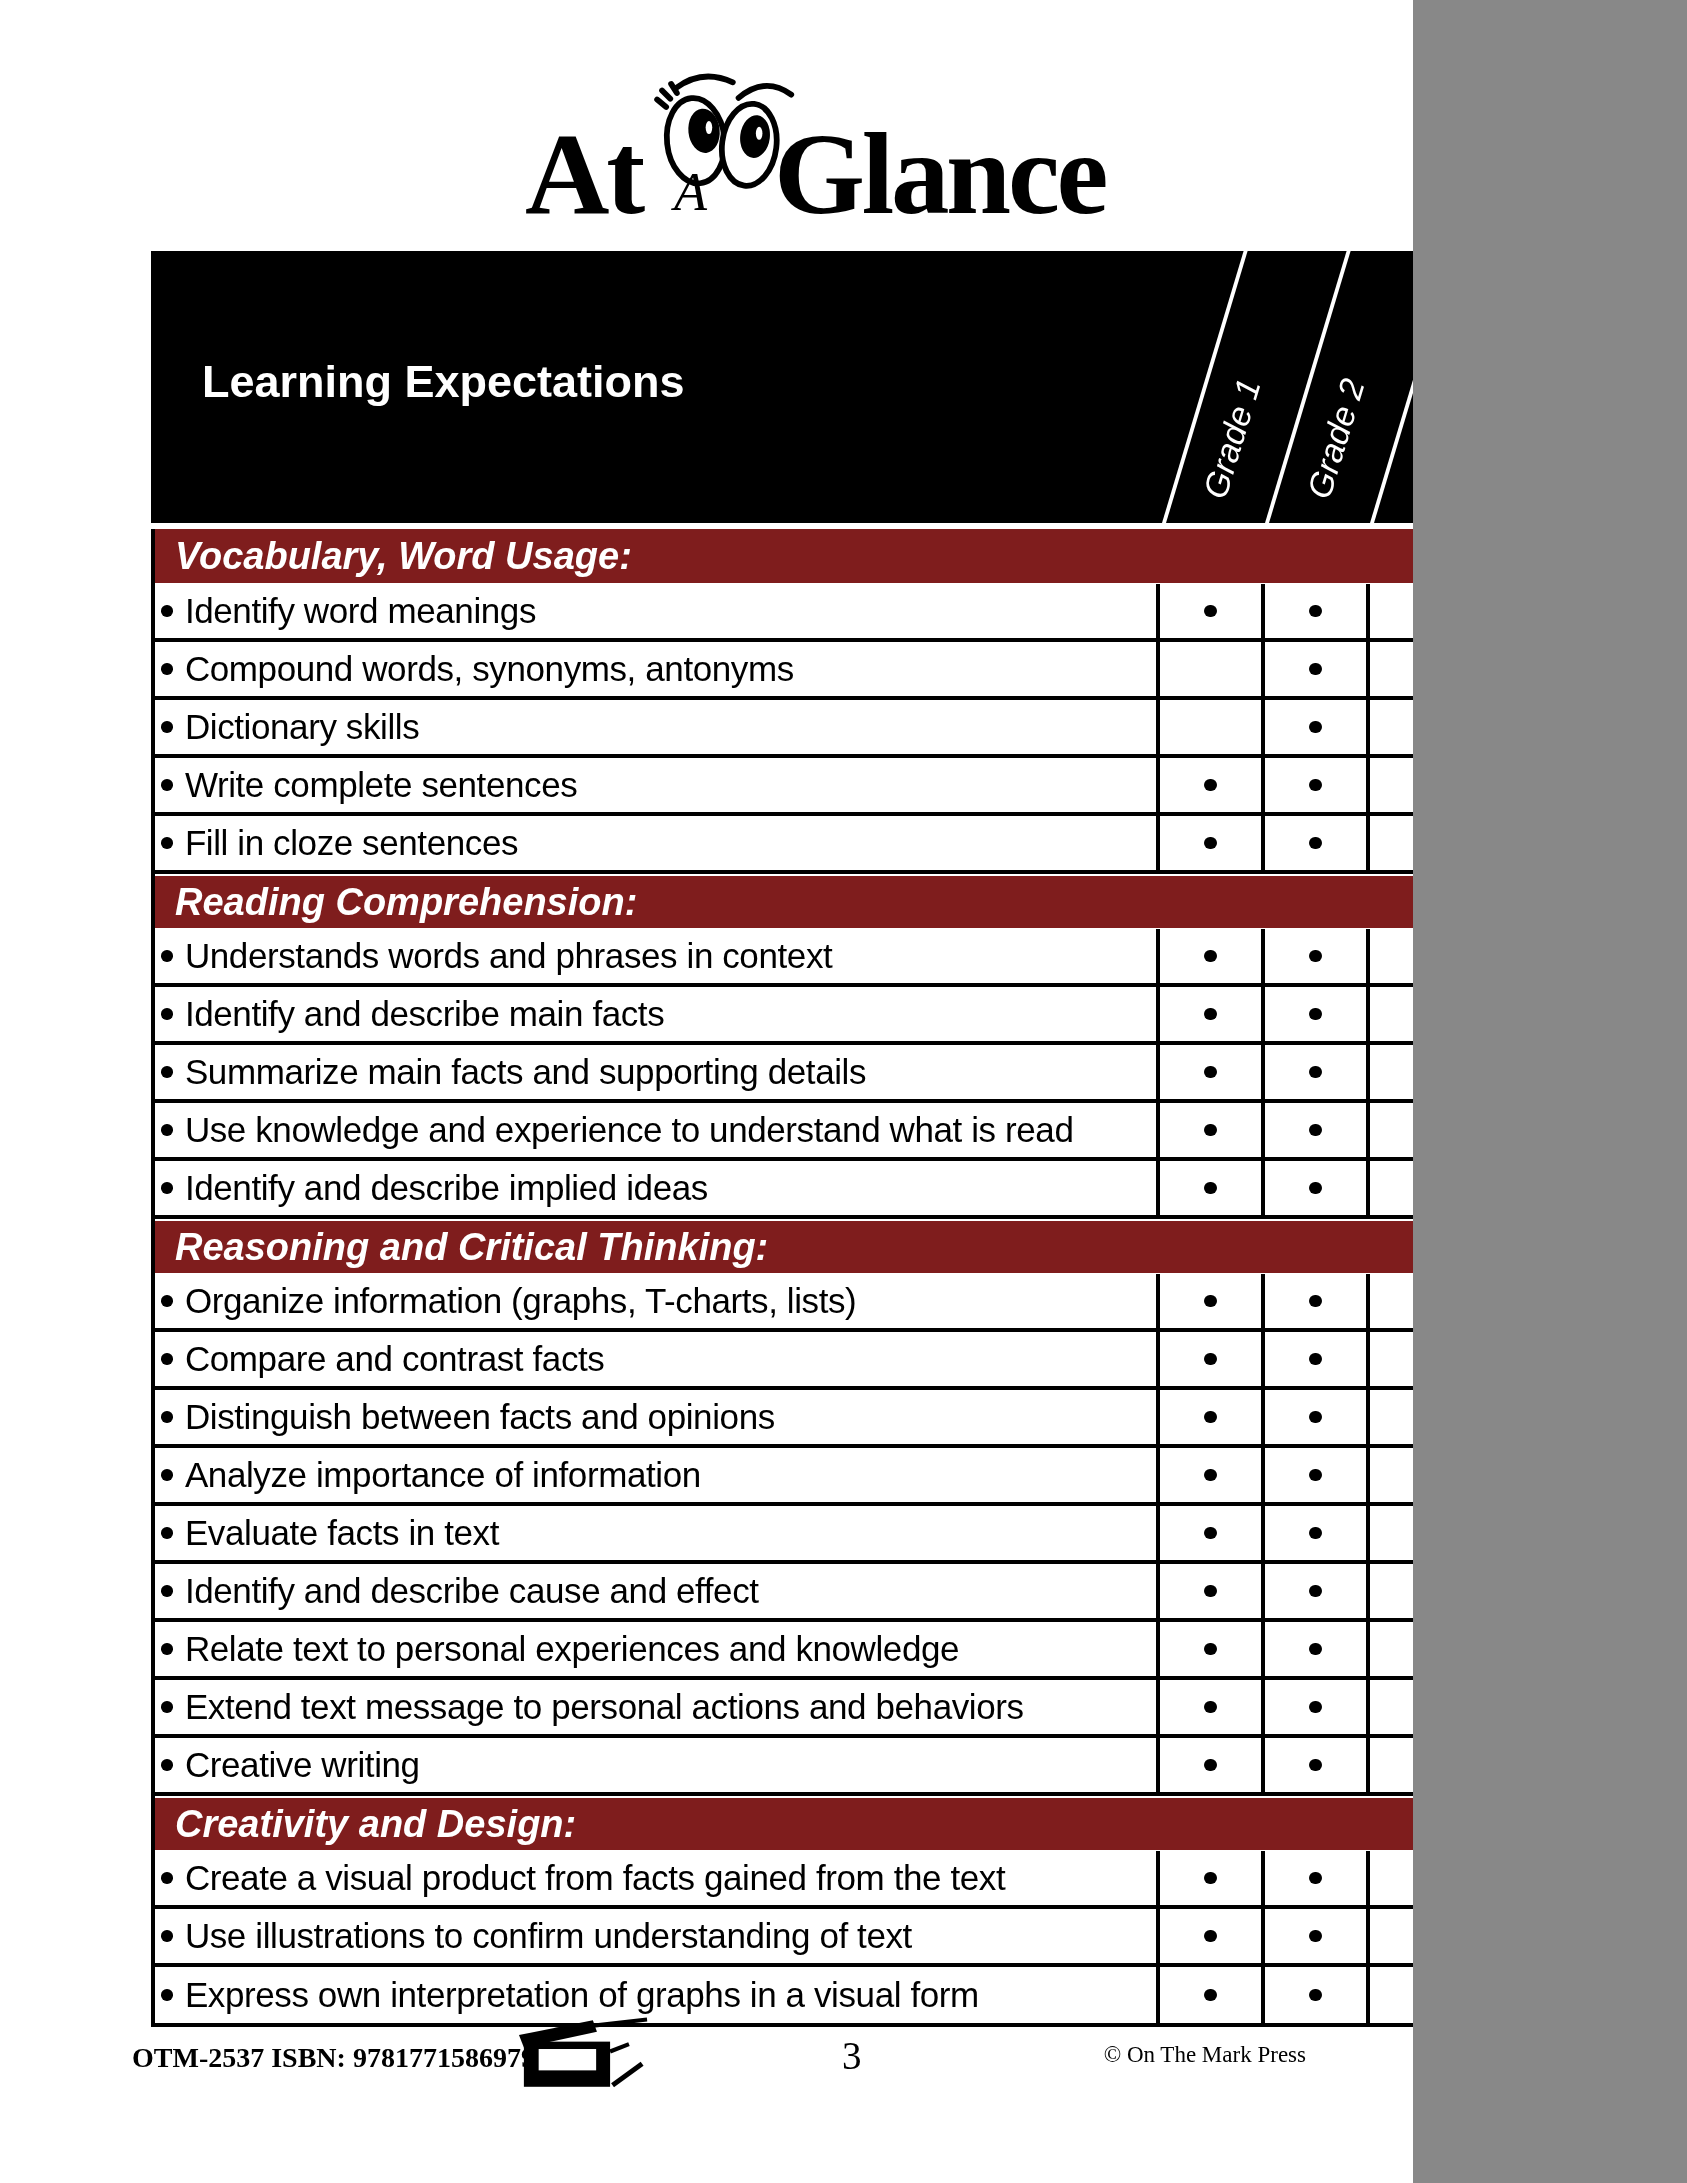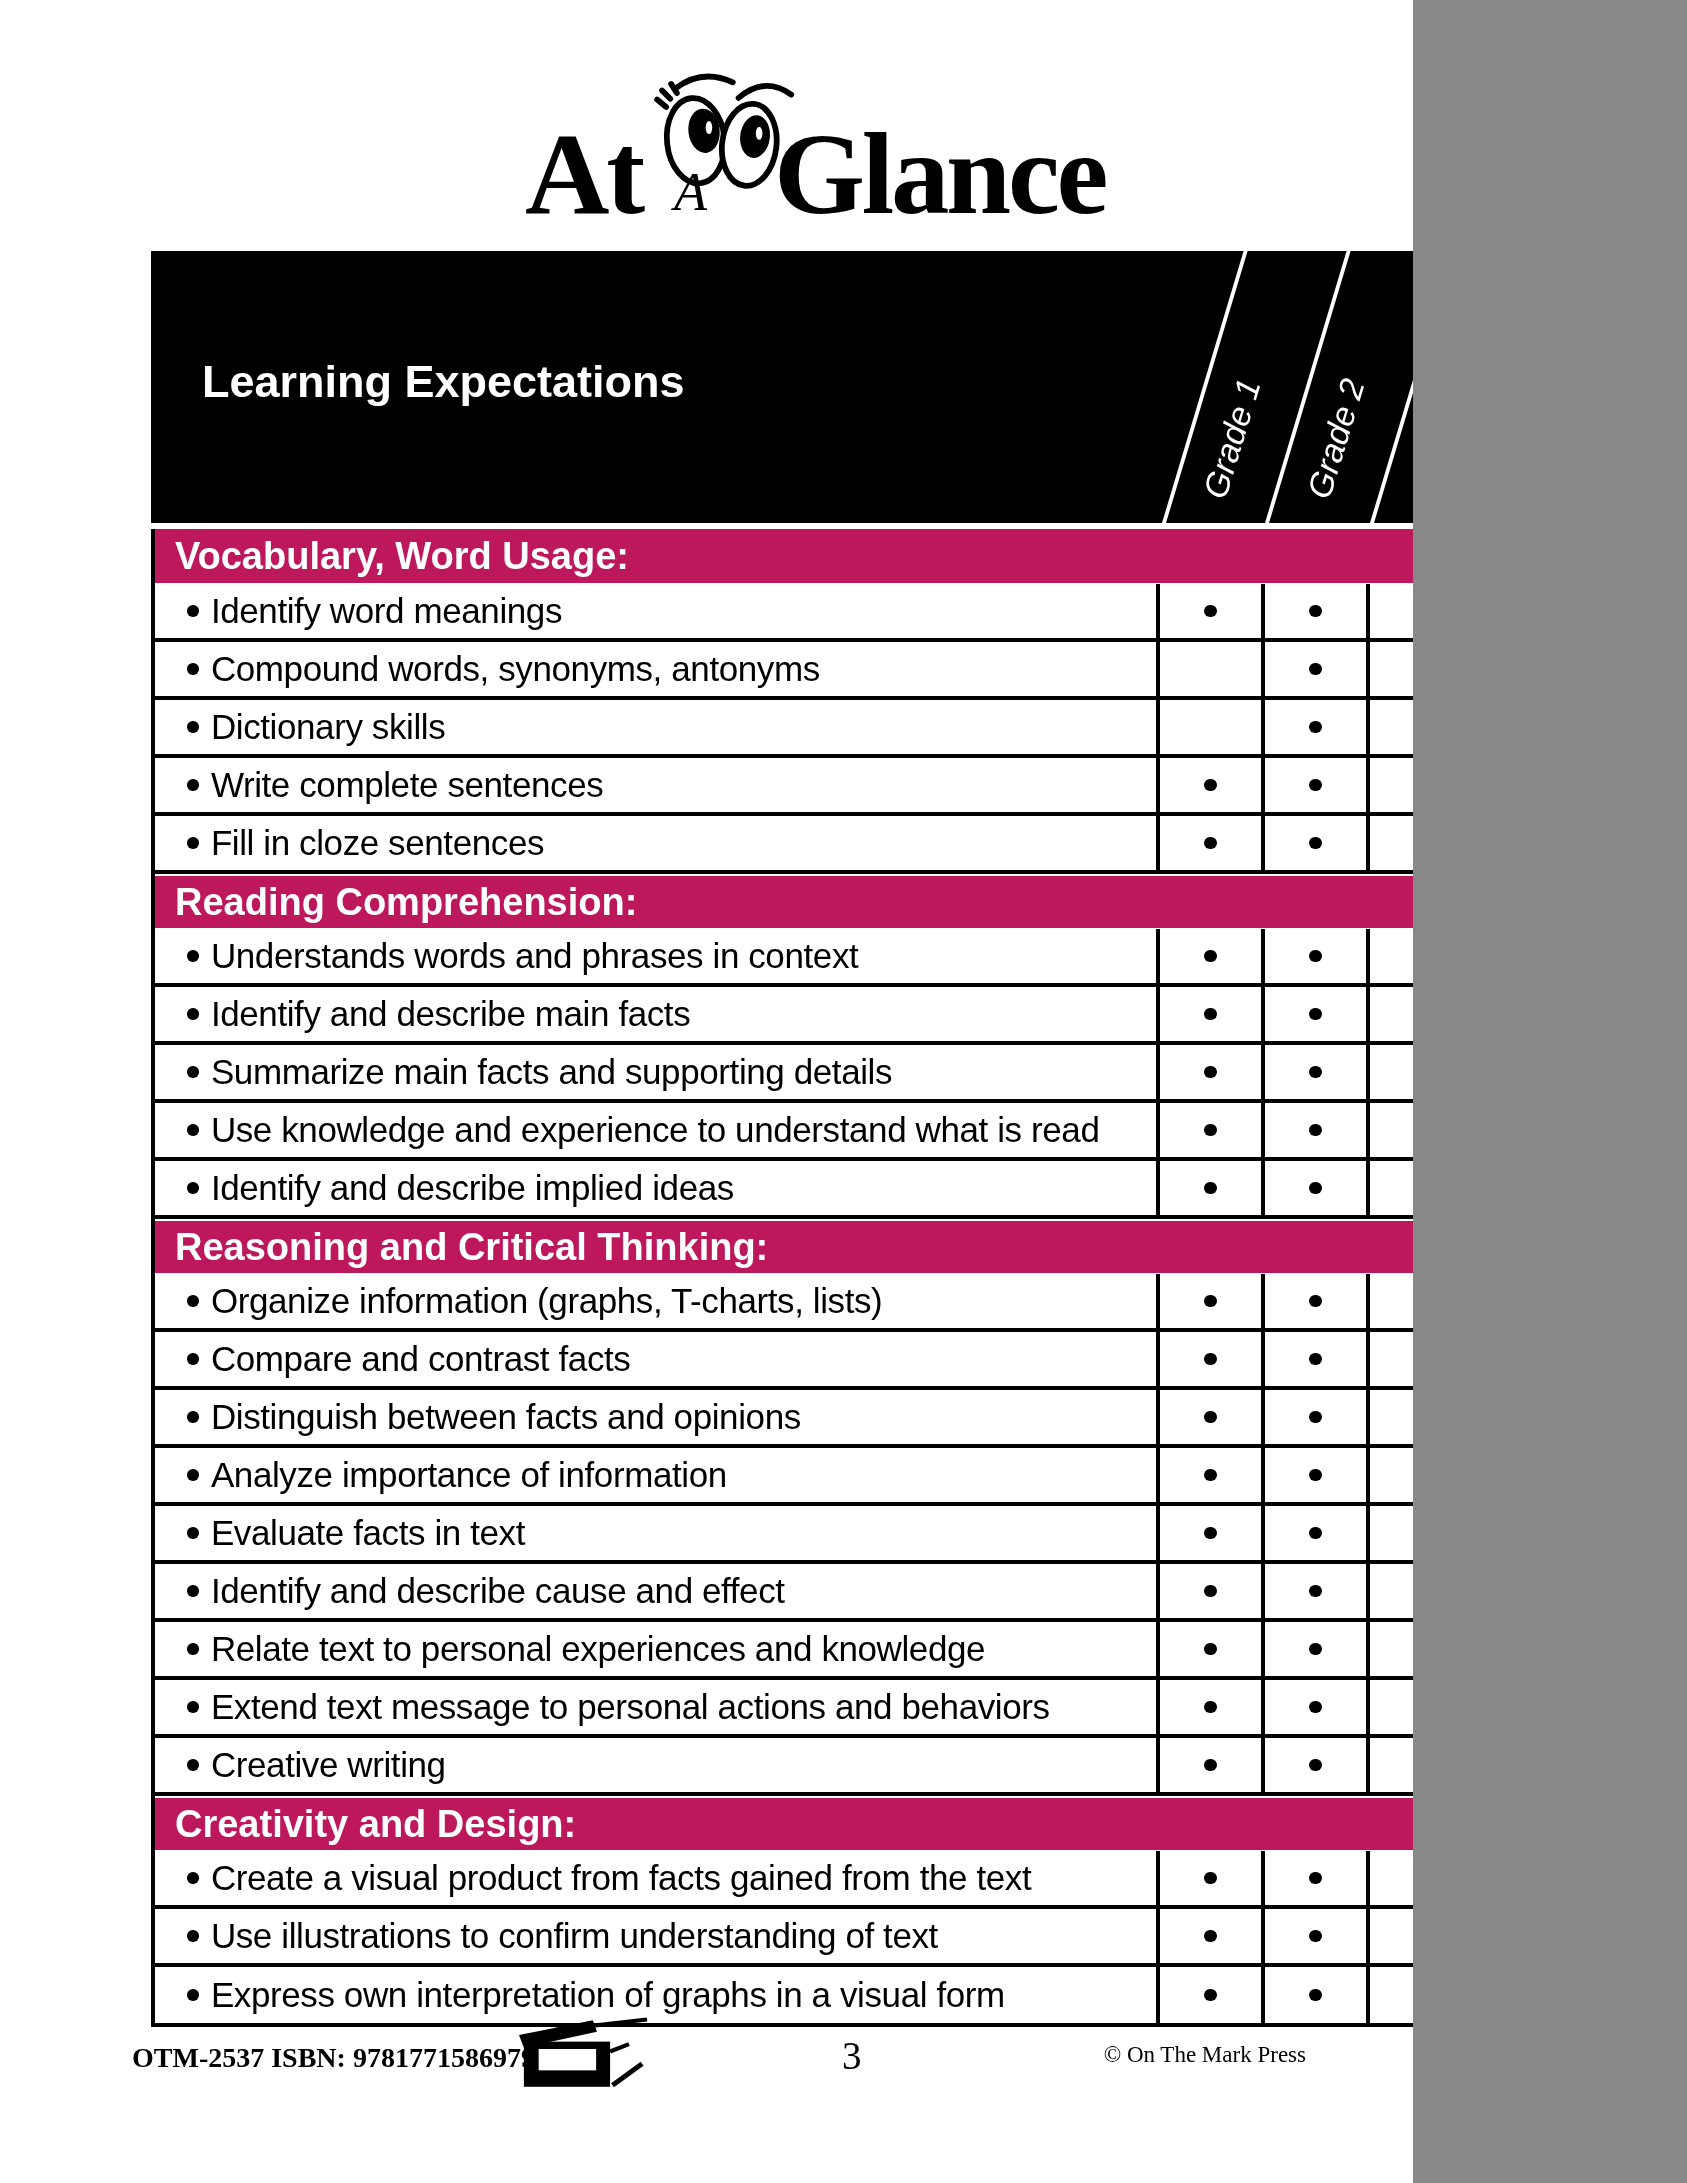--- a/index.html
+++ b/index.html
@@ -24,27 +24,27 @@
            transform:skewX(-16.7deg);transform-origin:bottom left;}
   .th-line.l1{left:1011px;} .th-line.l2{left:1114px;} .th-line.l3{left:1219px;}
   .th-grade{position:absolute;bottom:20px;color:#fff;font-style:italic;font-size:34px;
             white-space:nowrap;transform:rotate(-73.2deg);transform-origin:bottom left;}
   .th-grade.g1{left:1082px;} .th-grade.g2{left:1186px;} .th-grade.g3{left:1291px;}
 
   
   .grid{position:absolute;left:151px;top:529px;width:1324px;
         border-left:4.1px solid #000;border-right:4.1px solid #000;border-bottom:4.1px solid #000;
         box-sizing:border-box;background:#fff;}
-  .sec-bar{height:55px;background:#be185d;color:#fff;display:flex;align-items:center;
+  .sec-bar{height:55px;background:#7f1d1d;color:#fff;display:flex;align-items:center;
            padding-left:20px;font-weight:bold;font-size:38px;box-sizing:border-box;
-           border-top:2.5px solid #fff;border-bottom:1.6px solid #fff;letter-spacing:0px;}
+           border-top:2.5px solid #fff;border-bottom:1.6px solid #fff;letter-spacing:0px;font-style:italic;}
   .sec-bar.first{border-top:none;}
   .row{display:flex;height:58px;border-bottom:4.1px solid #000;box-sizing:border-box;background:#fff;}
   .grid .sec:last-child .row:last-child{border-bottom:none;height:56px;}
-  .cell-label{flex:1;display:flex;align-items:center;padding-left:32px;font-size:35px;
+  .cell-label{flex:1;display:flex;align-items:center;padding-left:6px;font-size:35px;
               letter-spacing:-0.4px;white-space:nowrap;overflow:hidden;}
   .bullet{width:11.5px;height:11.5px;border-radius:50%;background:#000;margin-right:12.4px;flex:none;}
   .cell-grade{width:105px;flex:none;border-left:4.1px solid #000;box-sizing:border-box;
               display:flex;align-items:center;justify-content:center;}
   .dot{width:12.4px;height:12.4px;border-radius:50%;background:#000;}
 
   
   .footer-left{position:absolute;left:132px;top:2042px;font-family:"Liberation Serif",serif;
                font-weight:bold;font-size:28px;white-space:nowrap;}
   .footer-icon{position:absolute;left:517px;top:2017px;width:132px;height:78px;}

